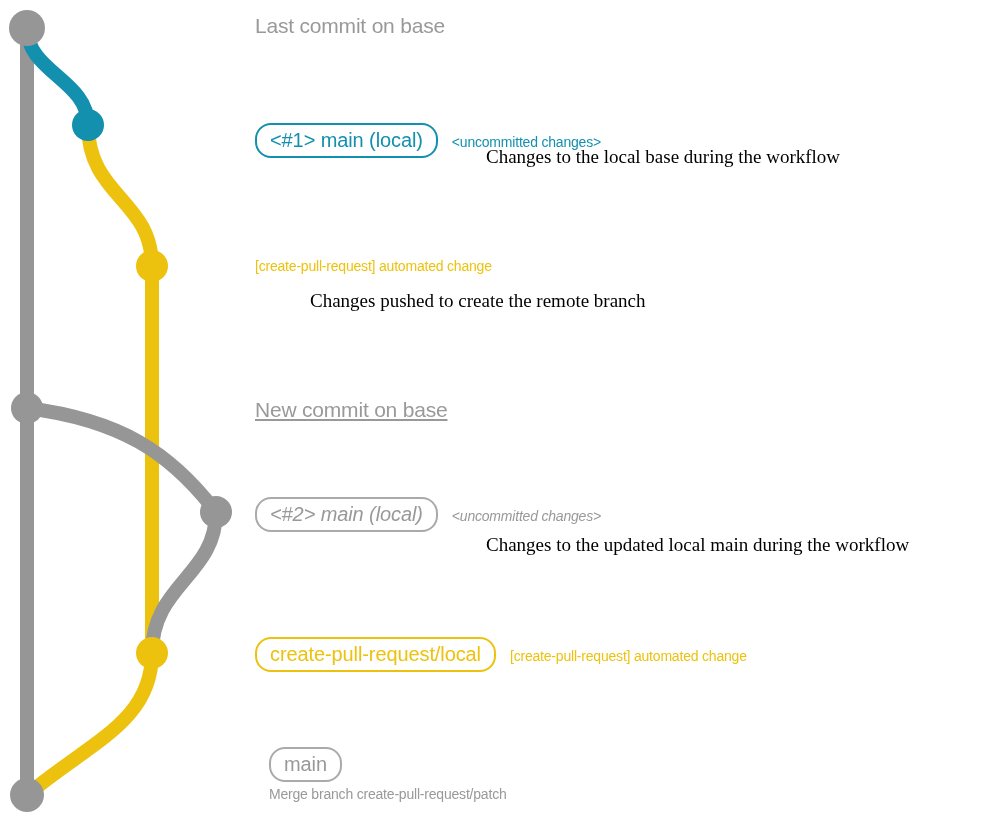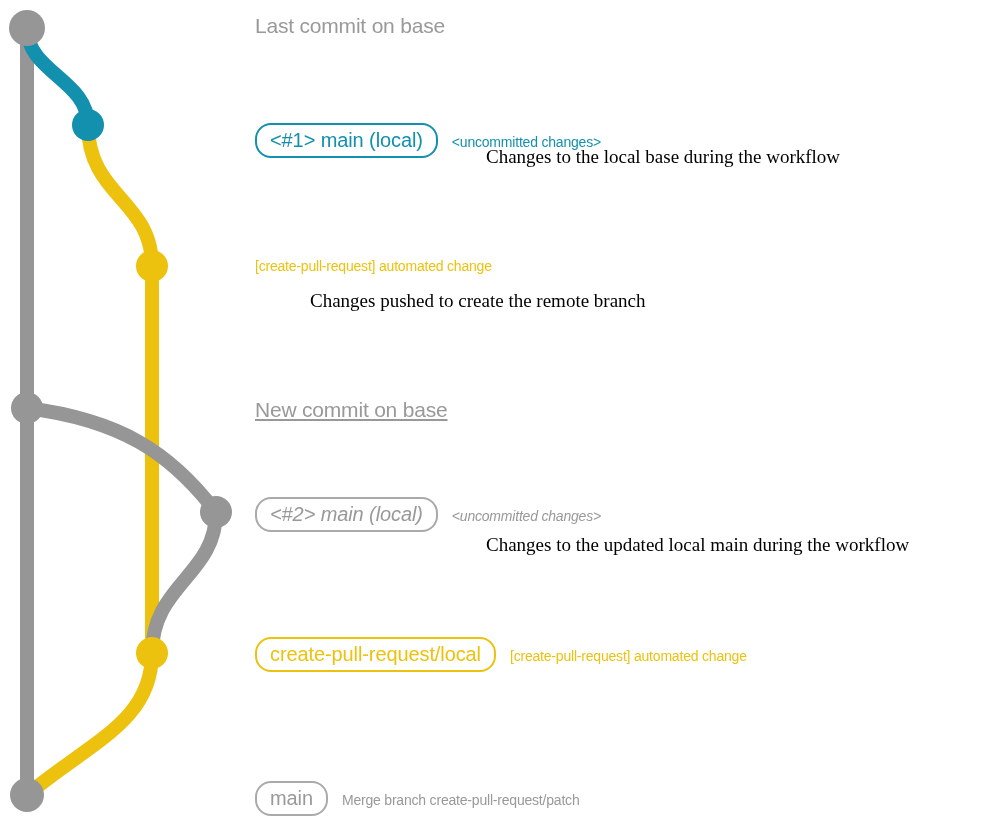--- a/index.html
+++ b/index.html
@@ -132,18 +132,18 @@
     <span class="badge gray">&lt;#2&gt; main (local)</span>
     <span class="subject gray withbadge">&lt;uncommitted changes&gt;</span>
   </div>
   <div class="note" style="left:486px; top:534px;">Changes to the updated local main during the workflow</div>
 
   <div class="row" style="left:255px; top:637px;">
     <span class="badge yellow">create-pull-request/local</span>
     <span class="subject yellow withbadge">[create-pull-request] automated change</span>
   </div>
 
-  <div class="row" style="left:255px; top:781px;">
+  <div class="row" style="left:255px; top:747px;flex-direction:column;">
     <span class="badge gray">main</span>
     <span class="subject gray withbadge">Merge branch create-pull-request/patch</span>
   </div>
 
 </div>
 
 </body></html>

